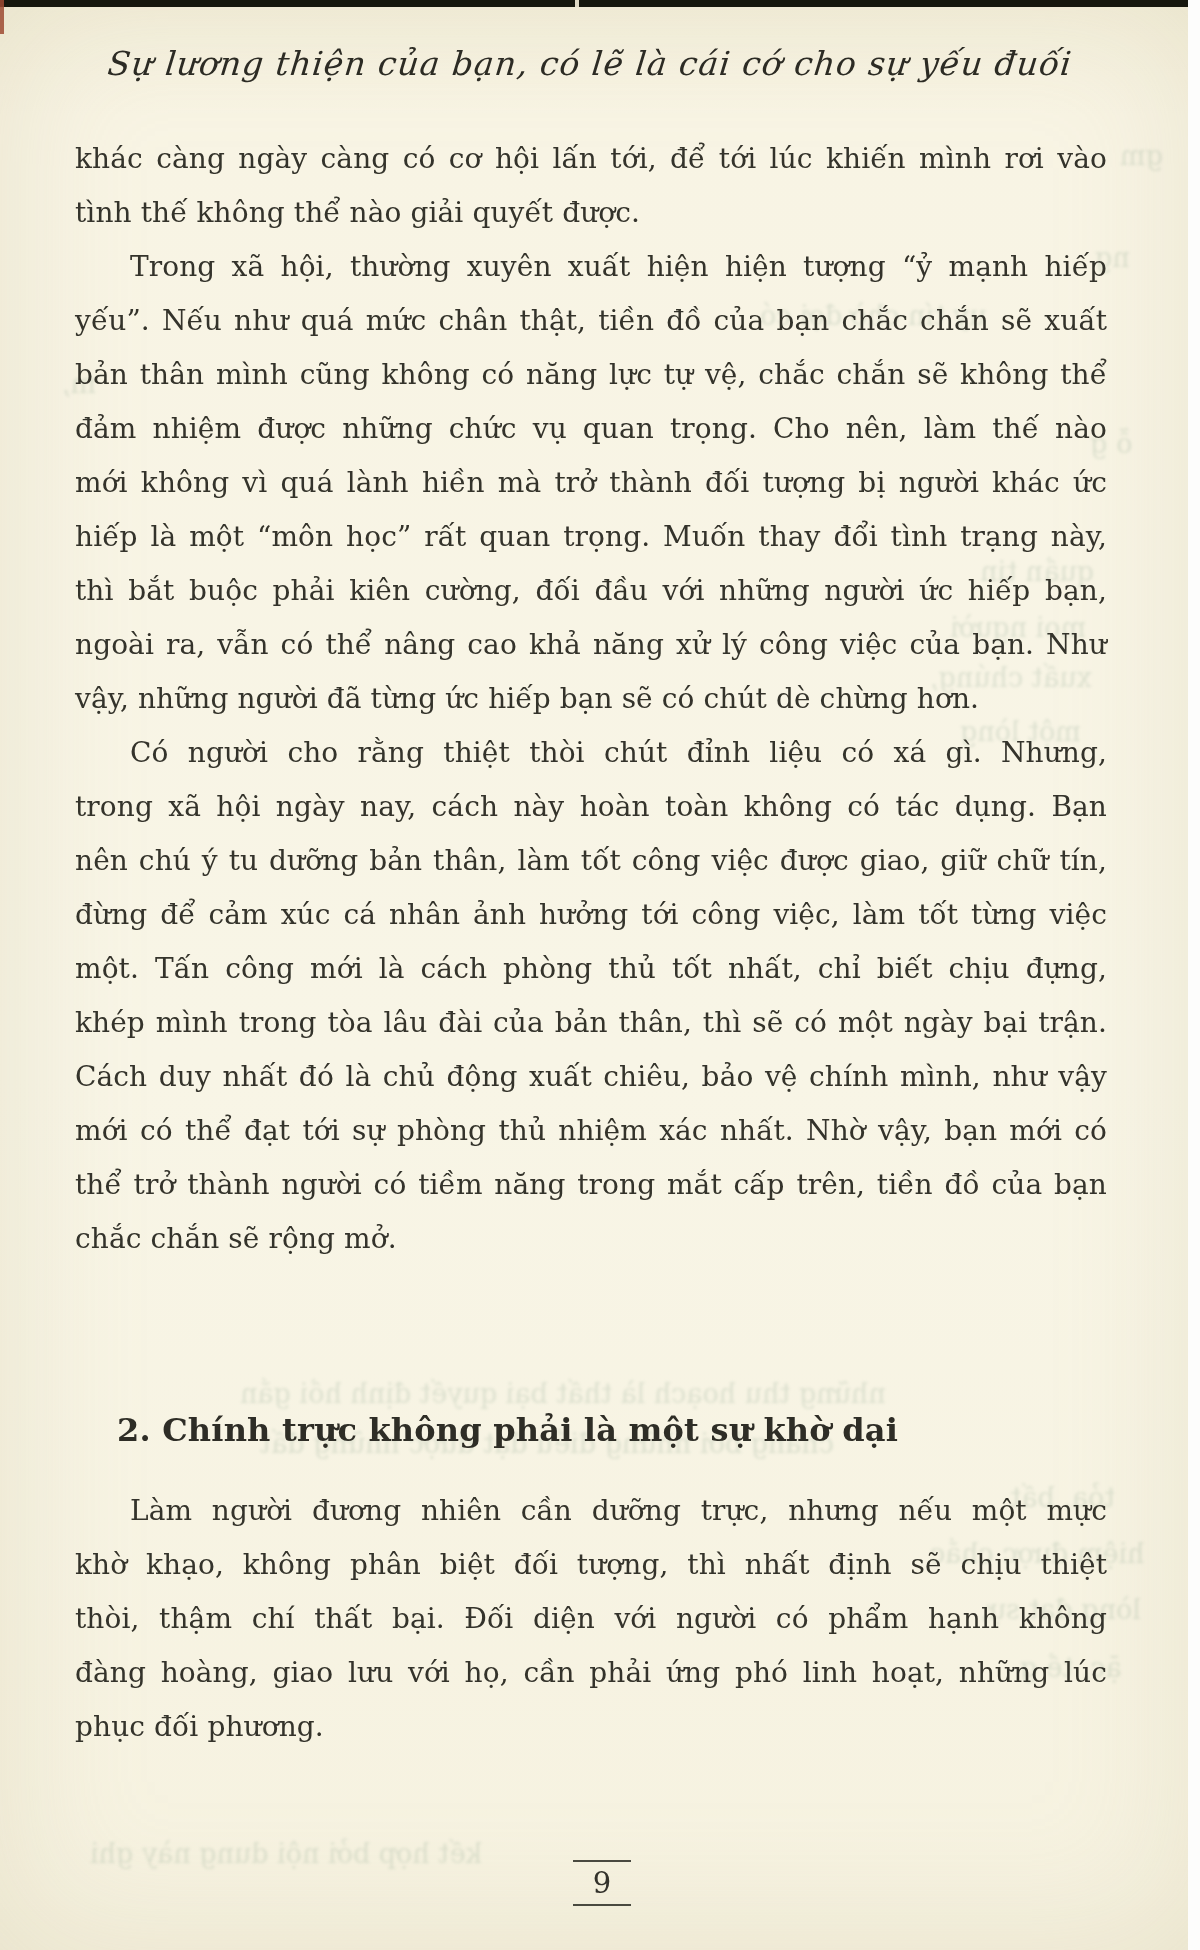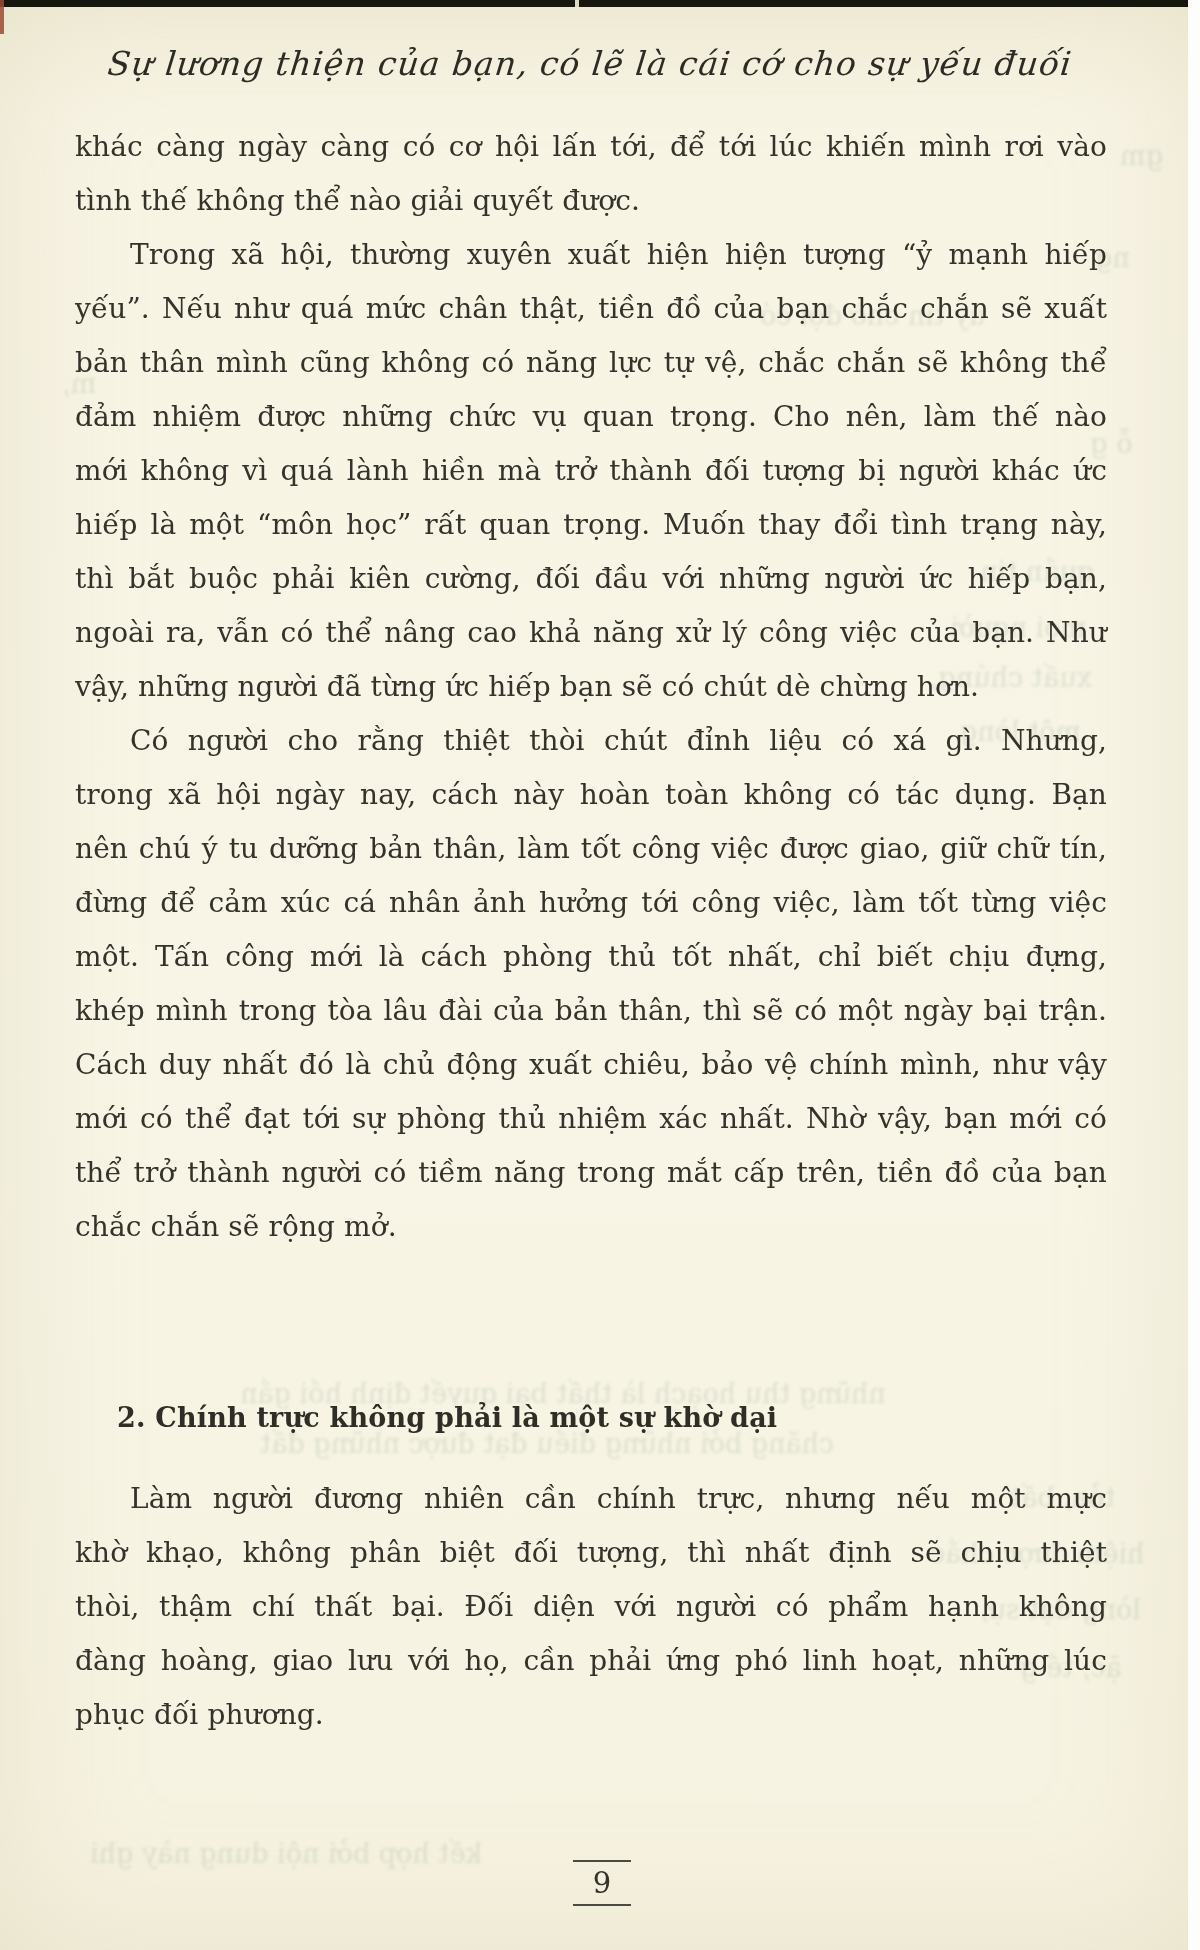--- a/index.html
+++ b/index.html
@@ -28,21 +28,21 @@
     position:absolute;left:75px;top:44px;width:1030px;
     text-align:center;
     font-style:italic;
     font-size:33px;
     letter-spacing:1px;
     color:#2c2b24;
     transform:skewX(-6deg);
     white-space:nowrap;
   }
   .body-text{
-    position:absolute;left:75px;top:120px;width:1032px;
+    position:absolute;left:75px;top:132px;width:1032px;
     color:#34332b;
     font-size:28px;
     z-index:2;
   }
   .para{margin:0;}
   .line{
     height:54px;line-height:54px;
     text-align:justify;
     -moz-text-align-last:justify;
     text-align-last:justify;
@@ -52,21 +52,21 @@
   .line.last{
     -moz-text-align-last:left;
     text-align-last:left;
   }
   .line.indent{text-indent:55px;}
   .section-heading{
     margin-top:142px;
     margin-bottom:32px;
     padding-left:42px;
     font-weight:bold;
-    font-size:27px;
+    font-size:32px;
     line-height:44px;
     color:#2e2d26;
     letter-spacing:.2px;
   }
   .footer{
     position:absolute;left:0;top:1860px;width:1204px;
     display:flex;flex-direction:column;align-items:center;
     z-index:2;
   }
   .footer-rule{width:58px;border-top:2px solid #4a4a40;}
@@ -142,21 +142,21 @@
         <div class="line">đừng để cảm xúc cá nhân ảnh hưởng tới công việc, làm tốt từng việc</div>
         <div class="line">một. Tấn công mới là cách phòng thủ tốt nhất, chỉ biết chịu đựng,</div>
         <div class="line">khép mình trong tòa lâu đài của bản thân, thì sẽ có một ngày bại trận.</div>
         <div class="line">Cách duy nhất đó là chủ động xuất chiêu, bảo vệ chính mình, như vậy</div>
         <div class="line">mới có thể đạt tới sự phòng thủ nhiệm xác nhất. Nhờ vậy, bạn mới có</div>
         <div class="line">thể trở thành người có tiềm năng trong mắt cấp trên, tiền đồ của bạn</div>
         <div class="line last">chắc chắn sẽ rộng mở.</div>
       </div>
       <div class="section-heading">2. Chính trực không phải là một sự khờ dại</div>
       <div class="para">
-        <div class="line indent">Làm người đương nhiên cần chính trực, nhưng nếu một mực</div>
+        <div class="line indent">Làm người đương nhiên cần dưỡng trực, nhưng nếu một mực</div>
         <div class="line">khờ khạo, không phân biệt đối tượng, thì nhất định sẽ chịu thiệt</div>
         <div class="line">thòi, thậm chí thất bại. Đối diện với người có phẩm hạnh không</div>
         <div class="line">đàng hoàng, giao lưu với họ, cần phải ứng phó linh hoạt, những lúc</div>
         <div class="line last">phục đối phương.</div>
       </div>
     </div>
 
   <div class="footer">
     <div class="footer-rule"></div>
     <div class="page-number">9</div>

